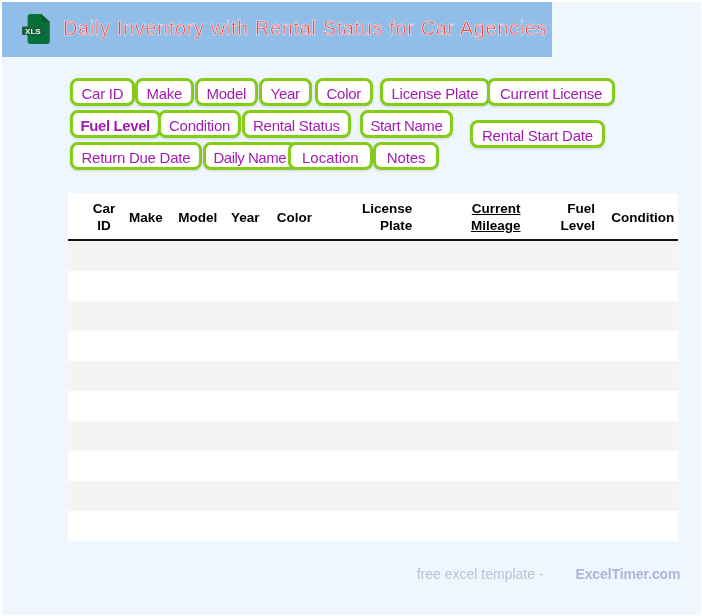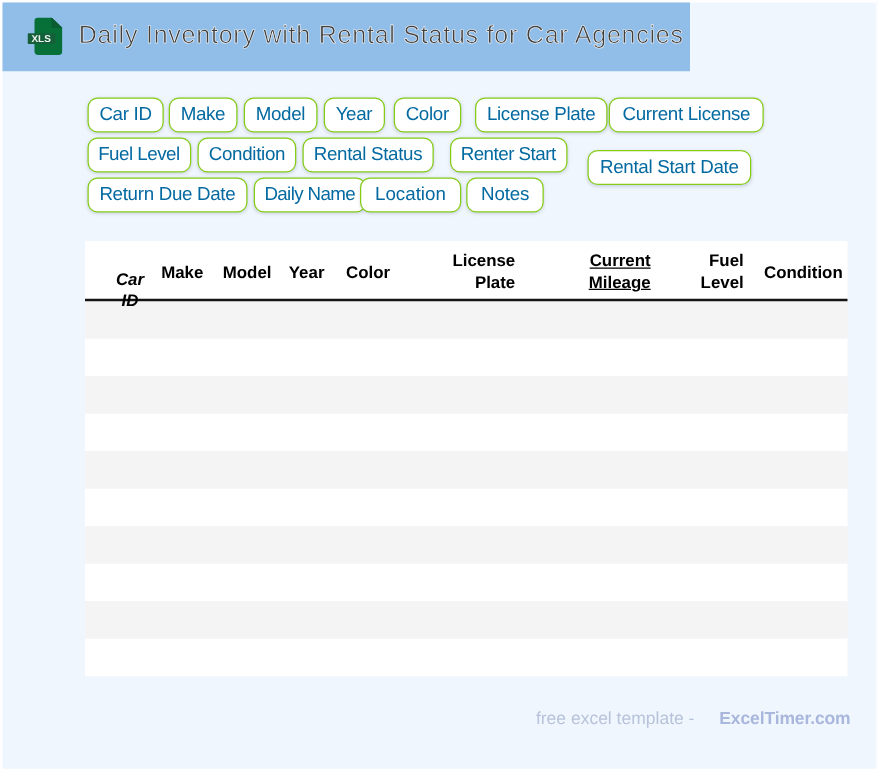--- a/index.html
+++ b/index.html
@@ -12,34 +12,34 @@
   .page{
     position:absolute;left:1.5px;top:1.5px;width:699px;height:613px;
     background:#F0F6FD;
   }
   .topbar{
     position:absolute;left:1.5px;top:1.5px;width:550px;height:55px;
     background:#90BEE8;
   }
   .title{
     position:absolute;left:63px;top:17.5px;
-    font-size:20px;line-height:20px;font-weight:400;color:#404040;
+    font-size:20px;line-height:20px;font-weight:400;color:#ef4444;
     -webkit-text-stroke:0.45px #ffffff;
     letter-spacing:0.62px;white-space:nowrap;
   }
   .xlsicon{position:absolute;left:21.7px;top:14.2px;}
   .chip{
     position:absolute;
     box-sizing:border-box;
     height:28px;line-height:26px;
     padding:0 9px;
     background:#ffffff;
-    border:1px solid #84cc16;
+    border:3px solid #84cc16;
     border-radius:8px;
-    font-size:15px;letter-spacing:-0.25px;color:#0369a1;
+    font-size:15px;letter-spacing:-0.25px;color:#a21caf;
     box-shadow:0 1px 2.5px rgba(100,120,150,0.25);
     white-space:nowrap;
   }
   .sheet{
     position:absolute;left:68px;top:193px;width:610px;
   }
   .thead{
     position:relative;height:46px;background:#ffffff;
     border-bottom:2px solid #141414;
     font-weight:700;font-size:13.5px;color:#000;
@@ -47,21 +47,21 @@
   .h{position:absolute;line-height:17px;white-space:nowrap;}
   .hc{text-align:center;transform:translateX(-50%);}
   .hr{text-align:right;}
   .row{height:30px;}
   .odd{background:#F4F4F4;}
   .even{background:#ffffff;}
   .footer{
     position:absolute;right:21.6px;top:565.6px;
     font-size:14px;line-height:17px;color:#b7c3da;white-space:nowrap;
   }
-  .footer b{color:#a9b7dd;font-size:14px;margin-left:16px;letter-spacing:-0.1px;}
+  .footer b{color:#a9b7dd;font-size:14px;margin-left:28px;letter-spacing:-0.1px;}
 </style>
 </head>
 <body>
 <div class="page"></div>
 <div class="topbar"></div>
 <svg class="xlsicon" width="28" height="30" viewBox="0 0 28 30">
   <path d="M8.6 0 L19.3 0 L27.8 8.1 L27.8 27 Q27.8 30 24.8 30 L8.6 30 Q5.6 30 5.6 27 L5.6 3 Q5.6 0 8.6 0 Z" fill="#077039"></path>
   <path d="M19.1 -0.25 L28.05 8.35 L19.1 8.35 Z" fill="#0B5D31"></path>
   <rect x="0" y="12.6" width="22.3" height="8.5" rx="1" fill="#15603A"></rect>
   <text x="10.9" y="19.8" font-size="8" font-weight="700" fill="#eef4ee" text-anchor="middle" font-family="Liberation Sans, sans-serif">XLS</text>
@@ -69,34 +69,34 @@
 <div class="title">Daily Inventory with Rental Status for Car Agencies</div>
 
 <span class="chip" style="left:69.5px;top:78px;">Car ID</span>
 <span class="chip" style="left:134.5px;top:78px;">Make</span>
 <span class="chip" style="left:194.5px;top:78px;">Model</span>
 <span class="chip" style="left:258.5px;top:78px;">Year</span>
 <span class="chip" style="left:314.5px;top:78px;">Color</span>
 <span class="chip" style="left:379.5px;top:78px;">License Plate</span>
 <span class="chip" style="left:487px;top:78px;padding:0 10px;">Current License</span>
 
-<span class="chip" style="left:69.5px;top:110.2px;padding:0 8px;letter-spacing:-0.4px;">Fuel Level</span>
+<span class="chip" style="left:69.5px;top:110.2px;padding:0 8px;letter-spacing:-0.4px;font-weight:bold;">Fuel Level</span>
 <span class="chip" style="left:158px;top:110.2px;padding:0 8px;">Condition</span>
 <span class="chip" style="left:242px;top:110.2px;padding:0 8px;">Rental Status</span>
-<span class="chip" style="left:359.5px;top:110.2px;padding:0 8px;letter-spacing:-0.4px;">Renter Start</span>
+<span class="chip" style="left:359.5px;top:110.2px;padding:0 8px;letter-spacing:-0.4px;">Start Name</span>
 <span class="chip" style="left:470px;top:120px;">Rental Start Date</span>
 
 <span class="chip" style="left:69.5px;top:142.4px;">Return Due Date</span>
 <span class="chip" style="left:202.5px;top:142.4px;padding:0 8px;letter-spacing:-0.5px;">Daily Name</span>
 <span class="chip" style="left:288px;top:142.4px;padding:0 11px;letter-spacing:0;">Location</span>
 <span class="chip" style="left:373.3px;top:142.4px;padding:0 10.5px;letter-spacing:-0.1px;">Notes</span>
 
 <div class="sheet">
   <div class="thead">
-    <div class="h hc" style="left:36px;top:22px;font-style:italic;">Car<br>ID</div>
+    <div class="h hc" style="left:36px;top:7px;">Car<br>ID</div>
     <div class="h hc" style="left:77.8px;top:16.4px;">Make</div>
     <div class="h hc" style="left:129.7px;top:16.4px;">Model</div>
     <div class="h hc" style="left:177.3px;top:16.4px;">Year</div>
     <div class="h hc" style="left:226.4px;top:16.4px;">Color</div>
     <div class="h hr" style="right:265.8px;top:7px;margin-left:44px;">License<br>Plate</div>
     <div class="h hr" style="right:157.5px;top:7px;text-decoration:underline;">Current<br>Mileage</div>
     <div class="h hr" style="right:83px;top:7px;">Fuel<br>Level</div>
     <div class="h hc" style="left:574.7px;top:16.4px;">Condition</div>
   </div>
   <div class="row odd"></div>

